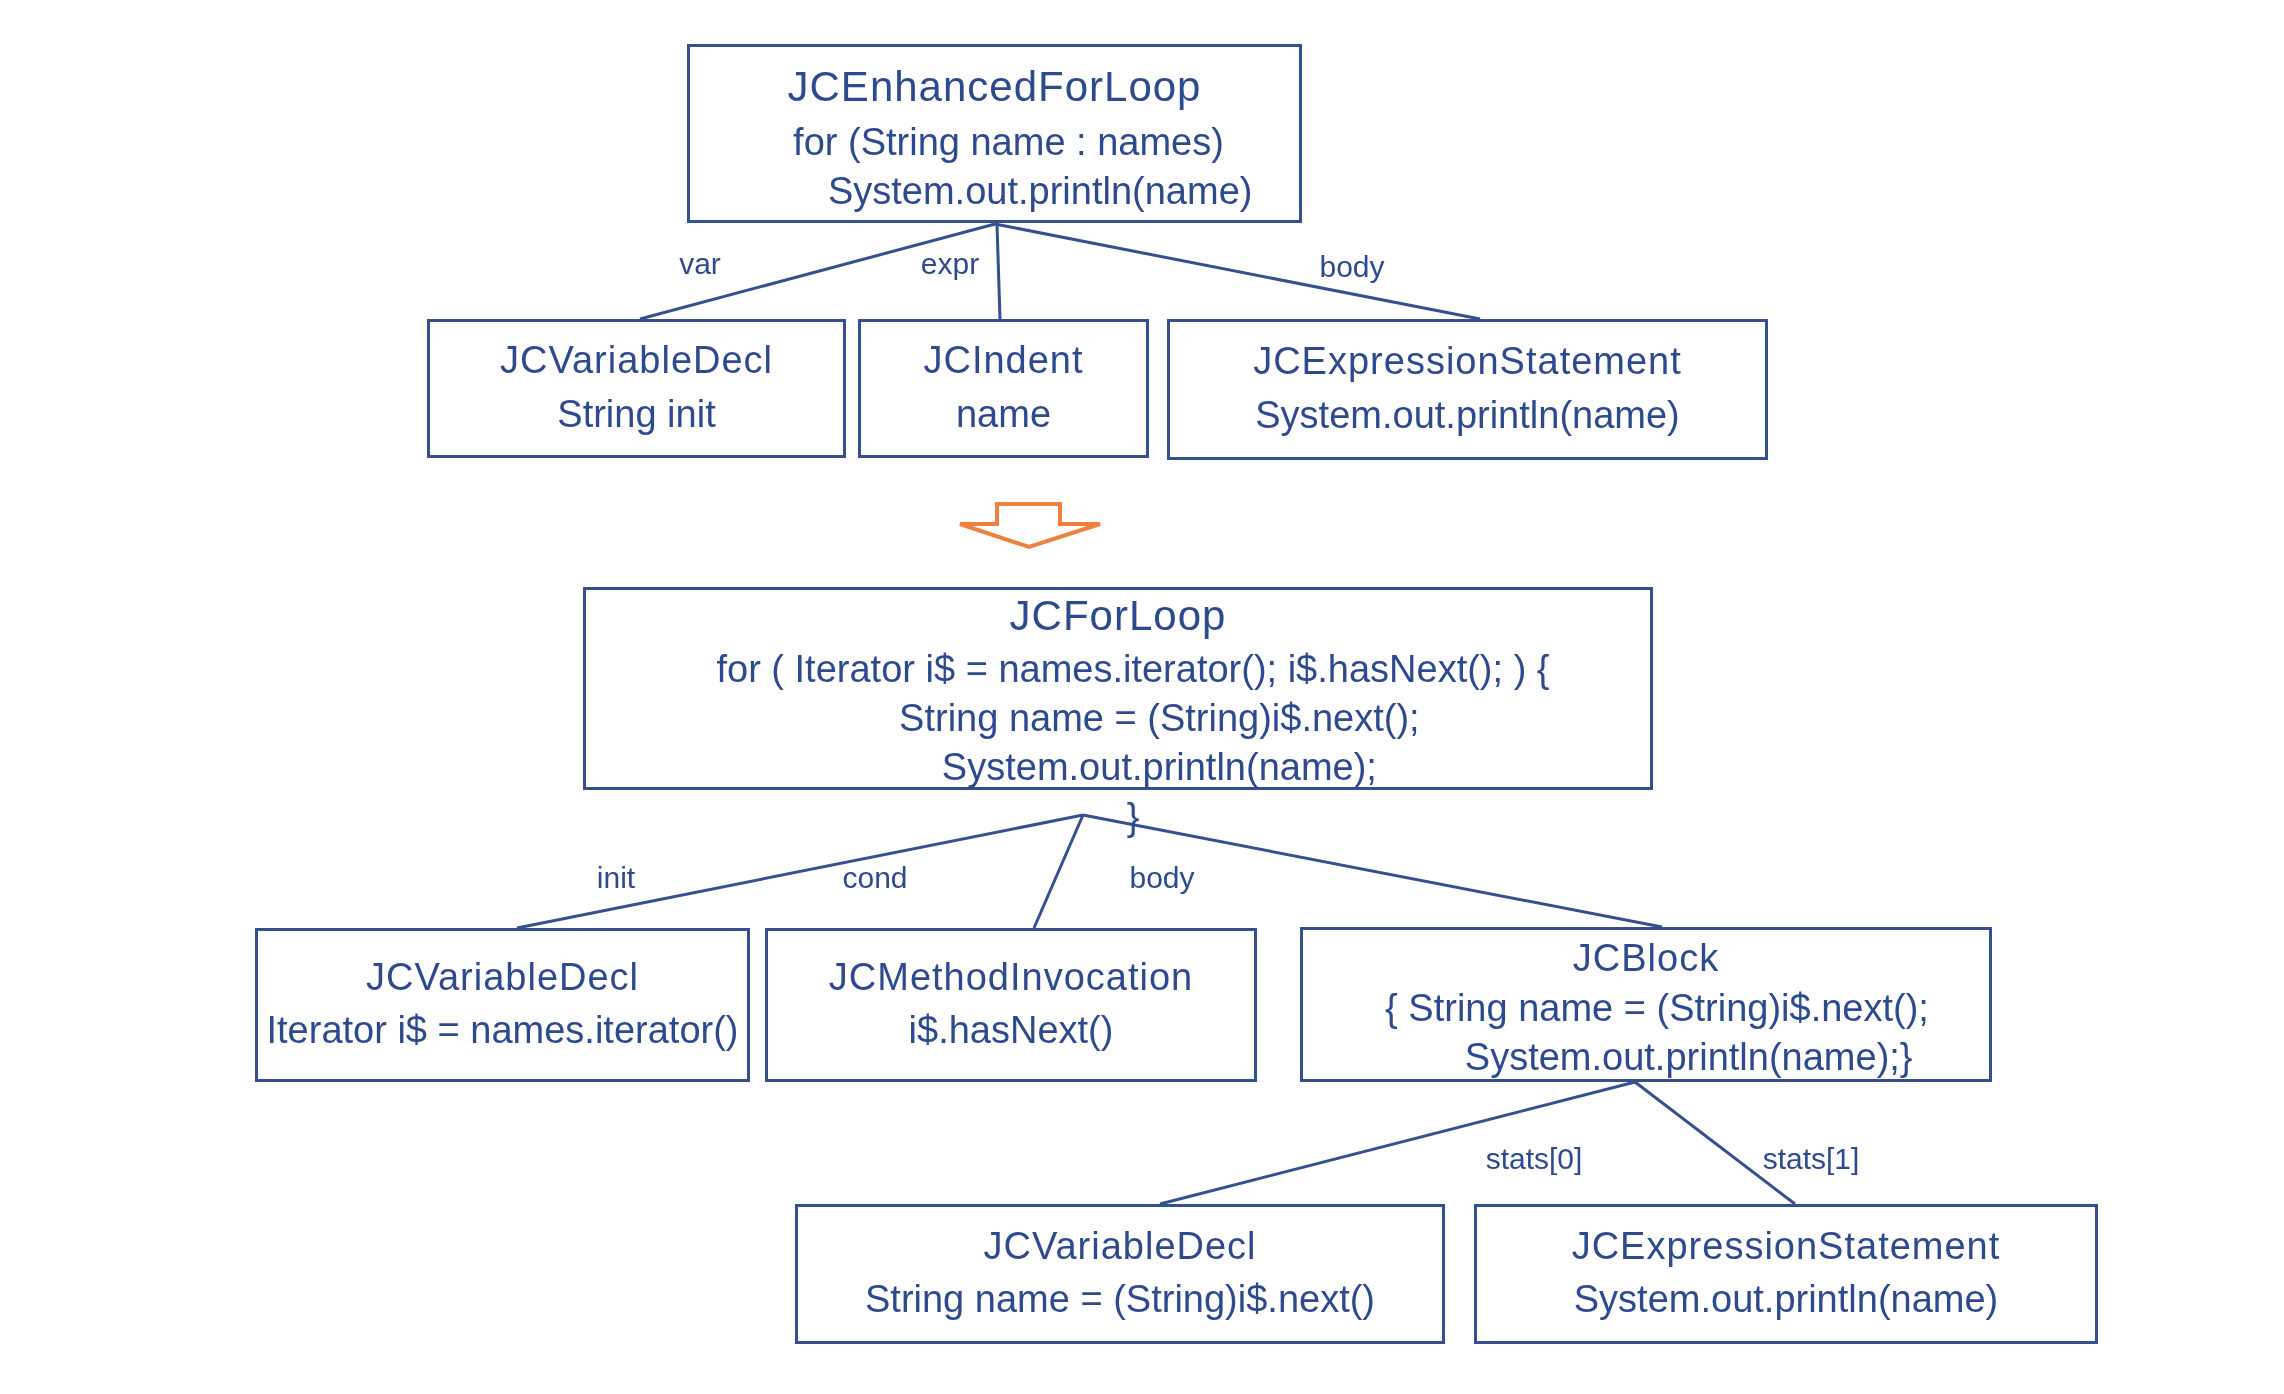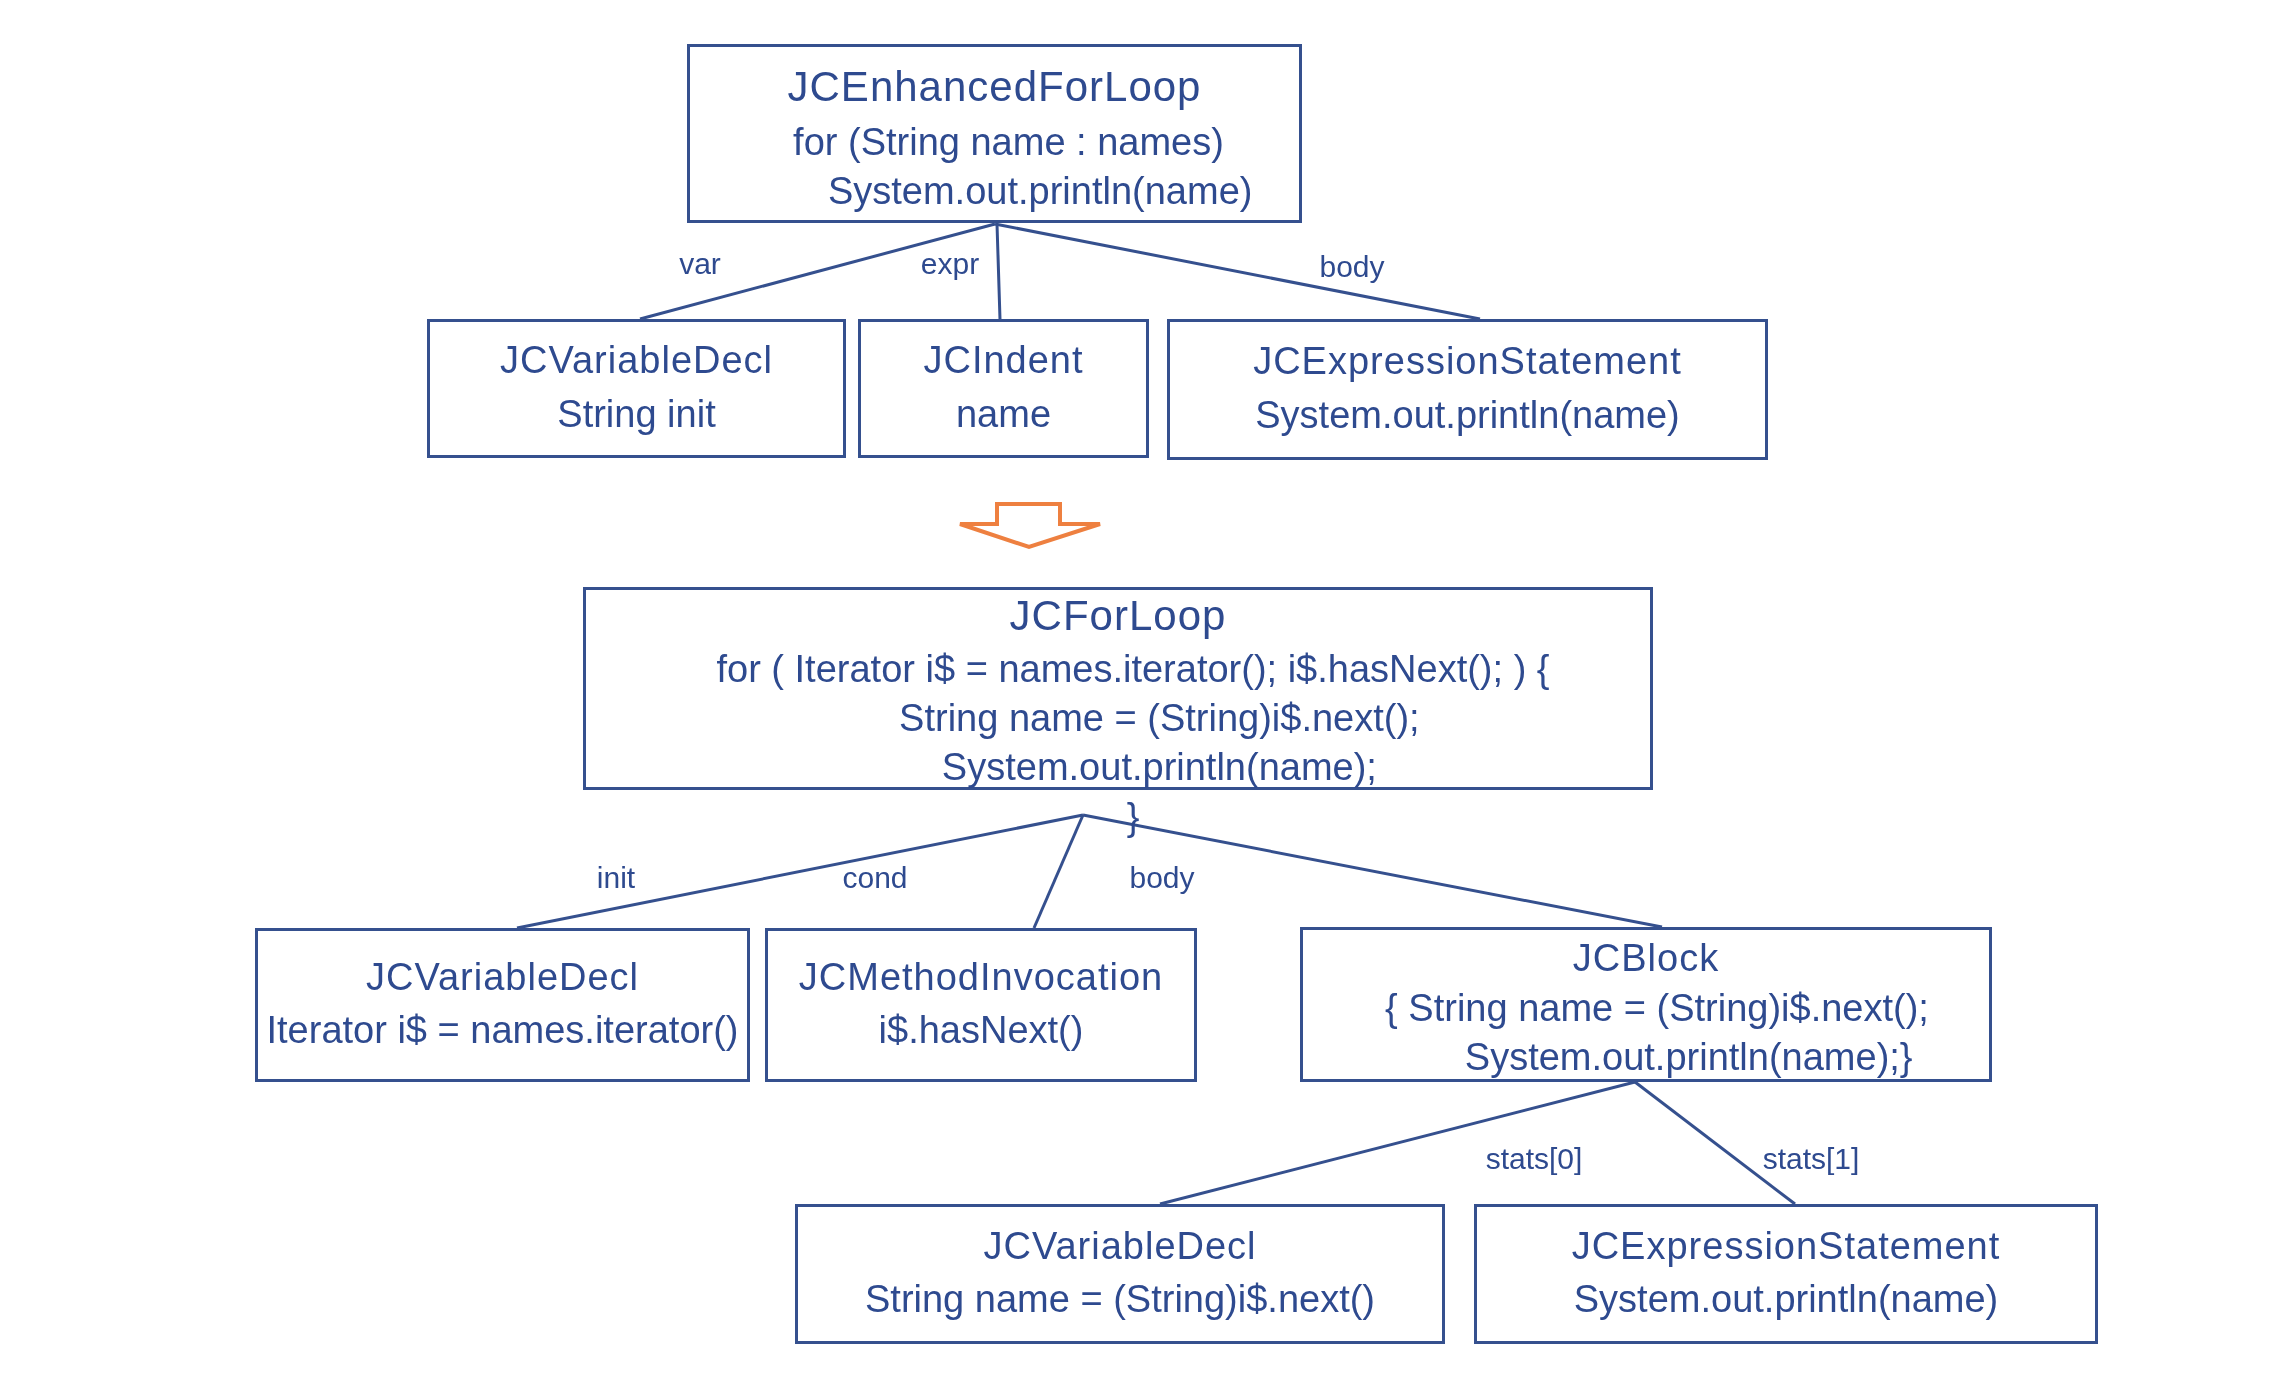--- a/index.html
+++ b/index.html
@@ -103,21 +103,21 @@
 
   <div class="edge-label" style="left:616px;top:878px;">init</div>
   <div class="edge-label" style="left:875px;top:878px;">cond</div>
   <div class="edge-label" style="left:1162px;top:878px;">body</div>
 
   <div class="node node-center" style="left:255px;top:928px;width:495px;height:154px;">
     <div class="node-title">JCVariableDecl</div>
     <div class="code-line">Iterator i$ = names.iterator()</div>
   </div>
 
-  <div class="node node-center" style="left:765px;top:928px;width:432px;height:154px;">
+  <div class="node node-center" style="left:765px;top:928px;width:492px;height:154px;">
     <div class="node-title">JCMethodInvocation</div>
     <div class="code-line">i$.hasNext()</div>
   </div>
 
   <div class="node" style="left:1300px;top:927px;width:692px;height:155px;padding-top:6px;">
     <div class="node-title">JCBlock</div>
     <div class="code-left" style="padding-left:22px;margin-top:2px;">
       <div class="code-line">{ String name = (String)i$.next();</div>
       <div class="code-line">      System.out.println(name);}</div>
     </div>

